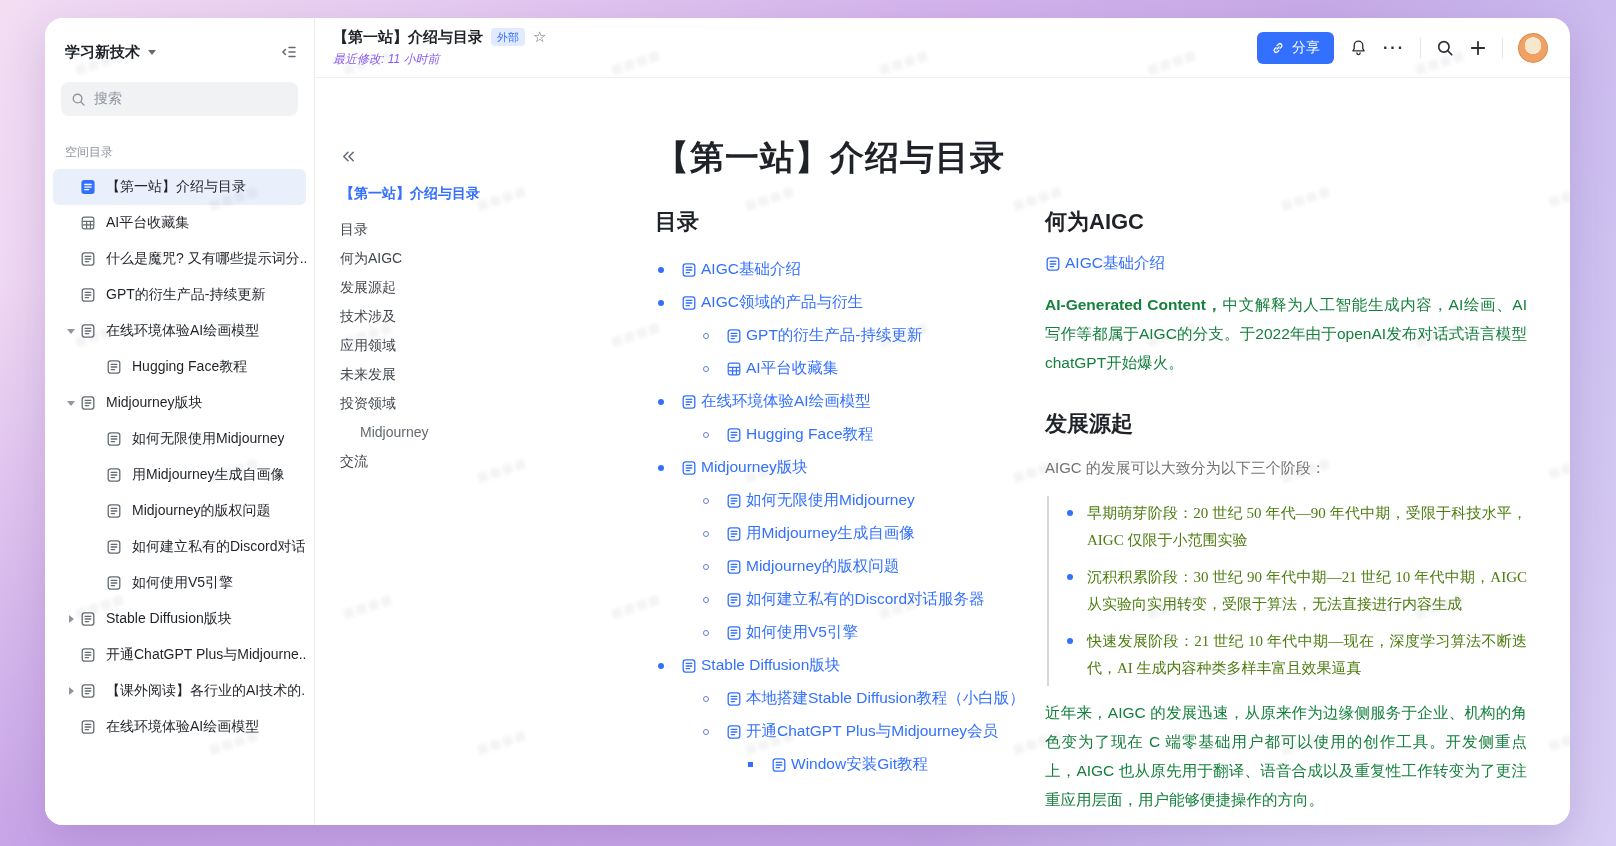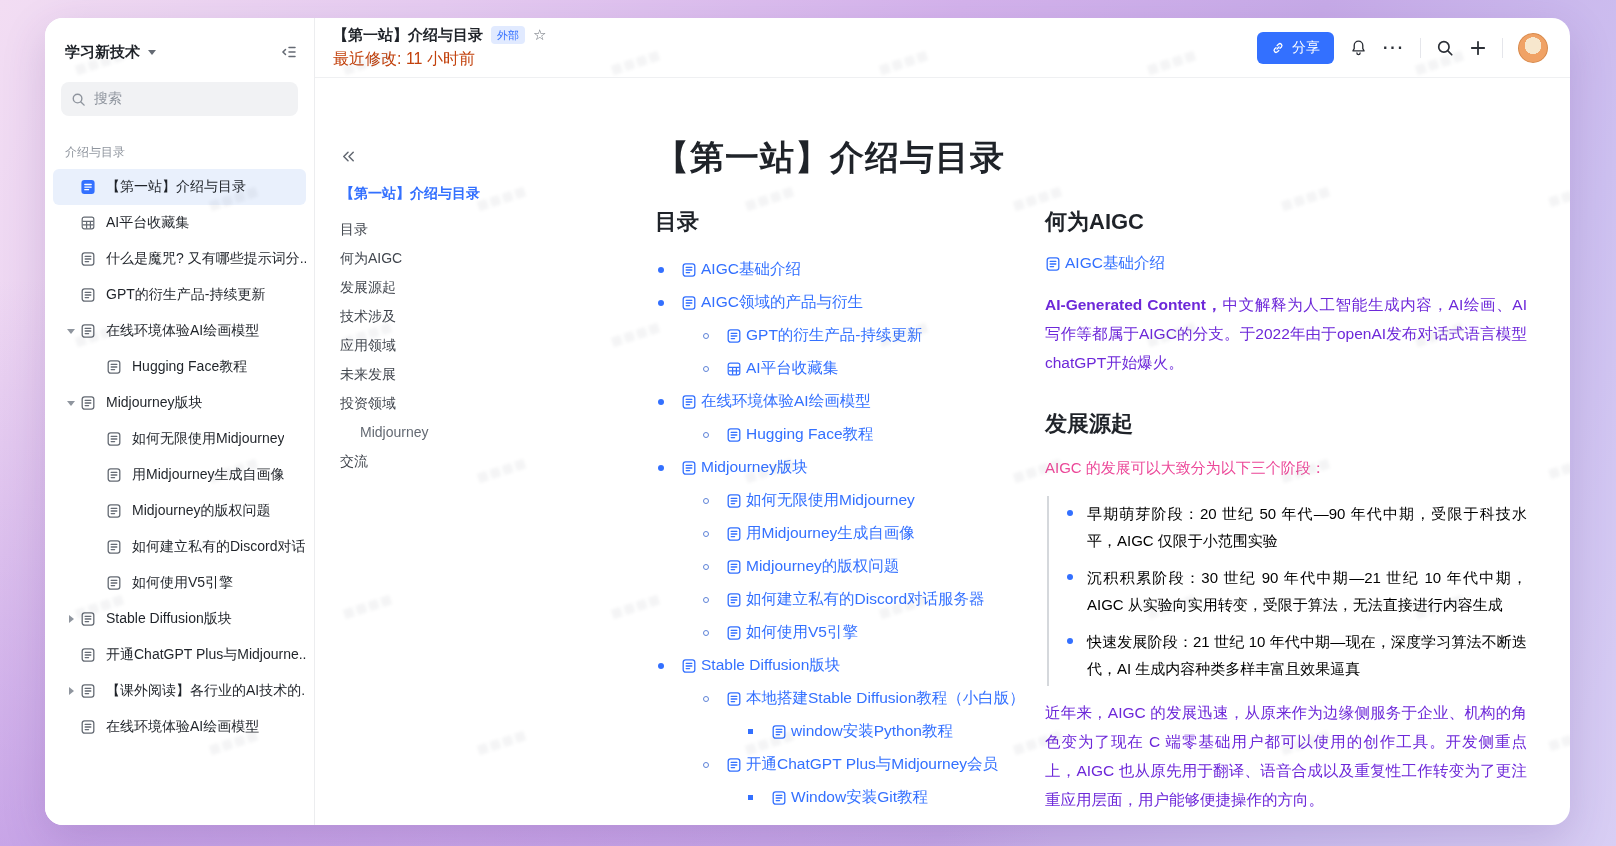--- a/index.html
+++ b/index.html
@@ -39,21 +39,21 @@
   .tree-icon.blue{color:#3370FF;}
   .tree-label{white-space:nowrap; overflow:hidden;}
   
   .main{flex:1; display:flex; flex-direction:column; min-width:0;}
   .topbar{height:60px; flex-shrink:0; border-bottom:1px solid #EFF0F2; display:flex; align-items:center; padding:0 22px 0 18px;}
   .doc-meta{display:flex; flex-direction:column; gap:4px;}
   .doc-title-row{display:flex; align-items:center; gap:8px;}
   .tb-title{font-size:15px; font-weight:bold; color:#1F2329;}
   .badge{background:#E1EAFF; color:#3370FF; font-size:11px; line-height:18px; padding:0 6px; border-radius:4px;}
   .star{color:#646A73; font-size:15px; cursor:pointer;}
-  .modified{font-size:16px; color:#c2410c;}
+  .modified{font-size:12px; color:#8b5cf6;font-style:italic;}
   .actions{margin-left:auto; display:flex; align-items:center; gap:15px;}
   .share-btn{display:flex; align-items:center; gap:7px; background:#3370FF; color:#fff; font-size:14px; height:32px; padding:0 14px; border:none; border-radius:6px; cursor:pointer;}
   .icon-btn{color:#2B2F36; display:flex; align-items:center; cursor:pointer;}
   .dots{font-size:16px; letter-spacing:2px; color:#2B2F36; font-weight:bold; line-height:10px;}
   .vdiv{width:1px; height:20px; background:#E5E6EB;}
   .avatar{width:30px; height:30px; border-radius:50%; flex-shrink:0; cursor:pointer;
     background:radial-gradient(circle at 50% 42%, #f7e7cd 0 36%, rgba(247,231,205,0) 37%),
                radial-gradient(circle at 50% 50%, #f0a265 0 72%, #da8040 100%);
     box-shadow:inset 0 0 0 1px rgba(160,90,30,.35);}
   .body-area{flex:1; display:flex; min-height:0;}
@@ -76,28 +76,28 @@
   .mkcol{width:26px; flex-shrink:0; display:flex; align-items:center;}
   .toc-item.lvl2{padding-left:45px;}
   .toc-item.lvl3{padding-left:90px;}
   .mk1{width:6px;height:6px;border-radius:50%;background:#3370FF;margin-left:3px;}
   .mk2{width:6px;height:6px;border-radius:50%;border:1.5px solid #5E83D8;margin-left:3px;}
   .mk3{width:5px;height:5px;background:#3370FF;margin-left:3px;}
   .doc-link{display:inline-flex; align-items:center; color:#3370FF; cursor:pointer; white-space:nowrap;}
   .doc-link svg{margin-right:4px; flex-shrink:0;}
   
   .link-row{margin:16px 0 14px; font-size:15.5px;}
-  .para{font-size:15.5px; color:#6d28d9; line-height:29px; text-align:justify;}
+  .para{font-size:15.5px; color:#15803d; line-height:29px; text-align:justify;}
   .h2-origin{margin-top:32px;}
-  .origin-intro{margin-top:14px; font-size:15px; color:#ec4899;}
+  .origin-intro{margin-top:14px; font-size:15px; color:#737373;}
   .quote{border-left:2px solid #D5D8DC; margin:14px 0 12px 2px; padding:4px 0 4px 16px;}
   .q-item{display:flex; margin-bottom:10px;}
   .q-item:last-child{margin-bottom:0;justify-content:space-between;}
   .q-dot{width:6px;height:6px;border-radius:50%;background:#3370FF;flex-shrink:0;margin:10px 14px 0 2px;}
-  .q-text{font-size:15px; color:#000000; line-height:27px; text-align:justify;}
+  .q-text{font-size:15px; color:#4d7c0f; line-height:27px; text-align:justify;font-family:Liberation Serif, serif;}
 </style>
 </head>
 <body>
 
 <div class="window">
 
   <aside class="sidebar">
     <div class="ws-row">
       <span class="ws-title">学习新技术</span>
       <span class="caret-down"></span>
@@ -108,21 +108,21 @@
         </svg>
       </span>
     </div>
     <div class="search-box">
       <svg width="15" height="15" viewBox="0 0 16 16" fill="none" stroke="#8F959E" stroke-width="1.5" stroke-linecap="round">
         <circle cx="7" cy="7" r="4.6"></circle>
           <path d="M10.6 10.6 14 14"></path>
       </svg>
       <span>搜索</span>
     </div>
-    <div class="section-label">介绍与目录</div>
+    <div class="section-label">空间目录</div>
     <div class="tree" id="tree">
         <div class="tree-row lvl0 selected">
           <span class="expander"></span>
           <span class="tree-icon blue">
             <svg width="16" height="16" viewBox="0 0 16 16">
               <rect x="1.4" y="1.1" width="13.2" height="13.8" rx="3" fill="currentColor"></rect>
               <path d="M4.8 5.5h6.4M4.8 8.1h6.4M4.8 10.7h3.8" stroke="#fff" stroke-width="1.3" stroke-linecap="round"></path>
             </svg>
           </span>
           <span class="tree-label">【第一站】介绍与目录</span>
@@ -521,32 +521,20 @@
                     <span class="mk2"></span>
                   </span>
                   <span class="doc-link">
                     <svg width="16" height="16" viewBox="0 0 16 16" fill="none" stroke="currentColor" stroke-width="1.3" stroke-linecap="round">
                       <rect x="2.2" y="1.8" width="11.6" height="12.4" rx="2.4"></rect>
                       <path d="M5.2 5.4h5.6M5.2 8h5.6M5.2 10.6h3.4"></path>
                     </svg>
                     <span>本地搭建Stable Diffusion教程（小白版）</span>
                   </span>
                 </div>
-                <div class="toc-item lvl3">
-                  <span class="mkcol">
-                    <span class="mk3"></span>
-                  </span>
-                  <span class="doc-link">
-                    <svg width="16" height="16" viewBox="0 0 16 16" fill="none" stroke="currentColor" stroke-width="1.3" stroke-linecap="round">
-                      <rect x="2.2" y="1.8" width="11.6" height="12.4" rx="2.4"></rect>
-                      <path d="M5.2 5.4h5.6M5.2 8h5.6M5.2 10.6h3.4"></path>
-                    </svg>
-                    <span>window安装Python教程</span>
-                  </span>
-                </div>
                 <div class="toc-item lvl2">
                   <span class="mkcol">
                     <span class="mk2"></span>
                   </span>
                   <span class="doc-link">
                     <svg width="16" height="16" viewBox="0 0 16 16" fill="none" stroke="currentColor" stroke-width="1.3" stroke-linecap="round">
                       <rect x="2.2" y="1.8" width="11.6" height="12.4" rx="2.4"></rect>
                       <path d="M5.2 5.4h5.6M5.2 8h5.6M5.2 10.6h3.4"></path>
                     </svg>
                     <span>开通ChatGPT Plus与Midjourney会员</span>

